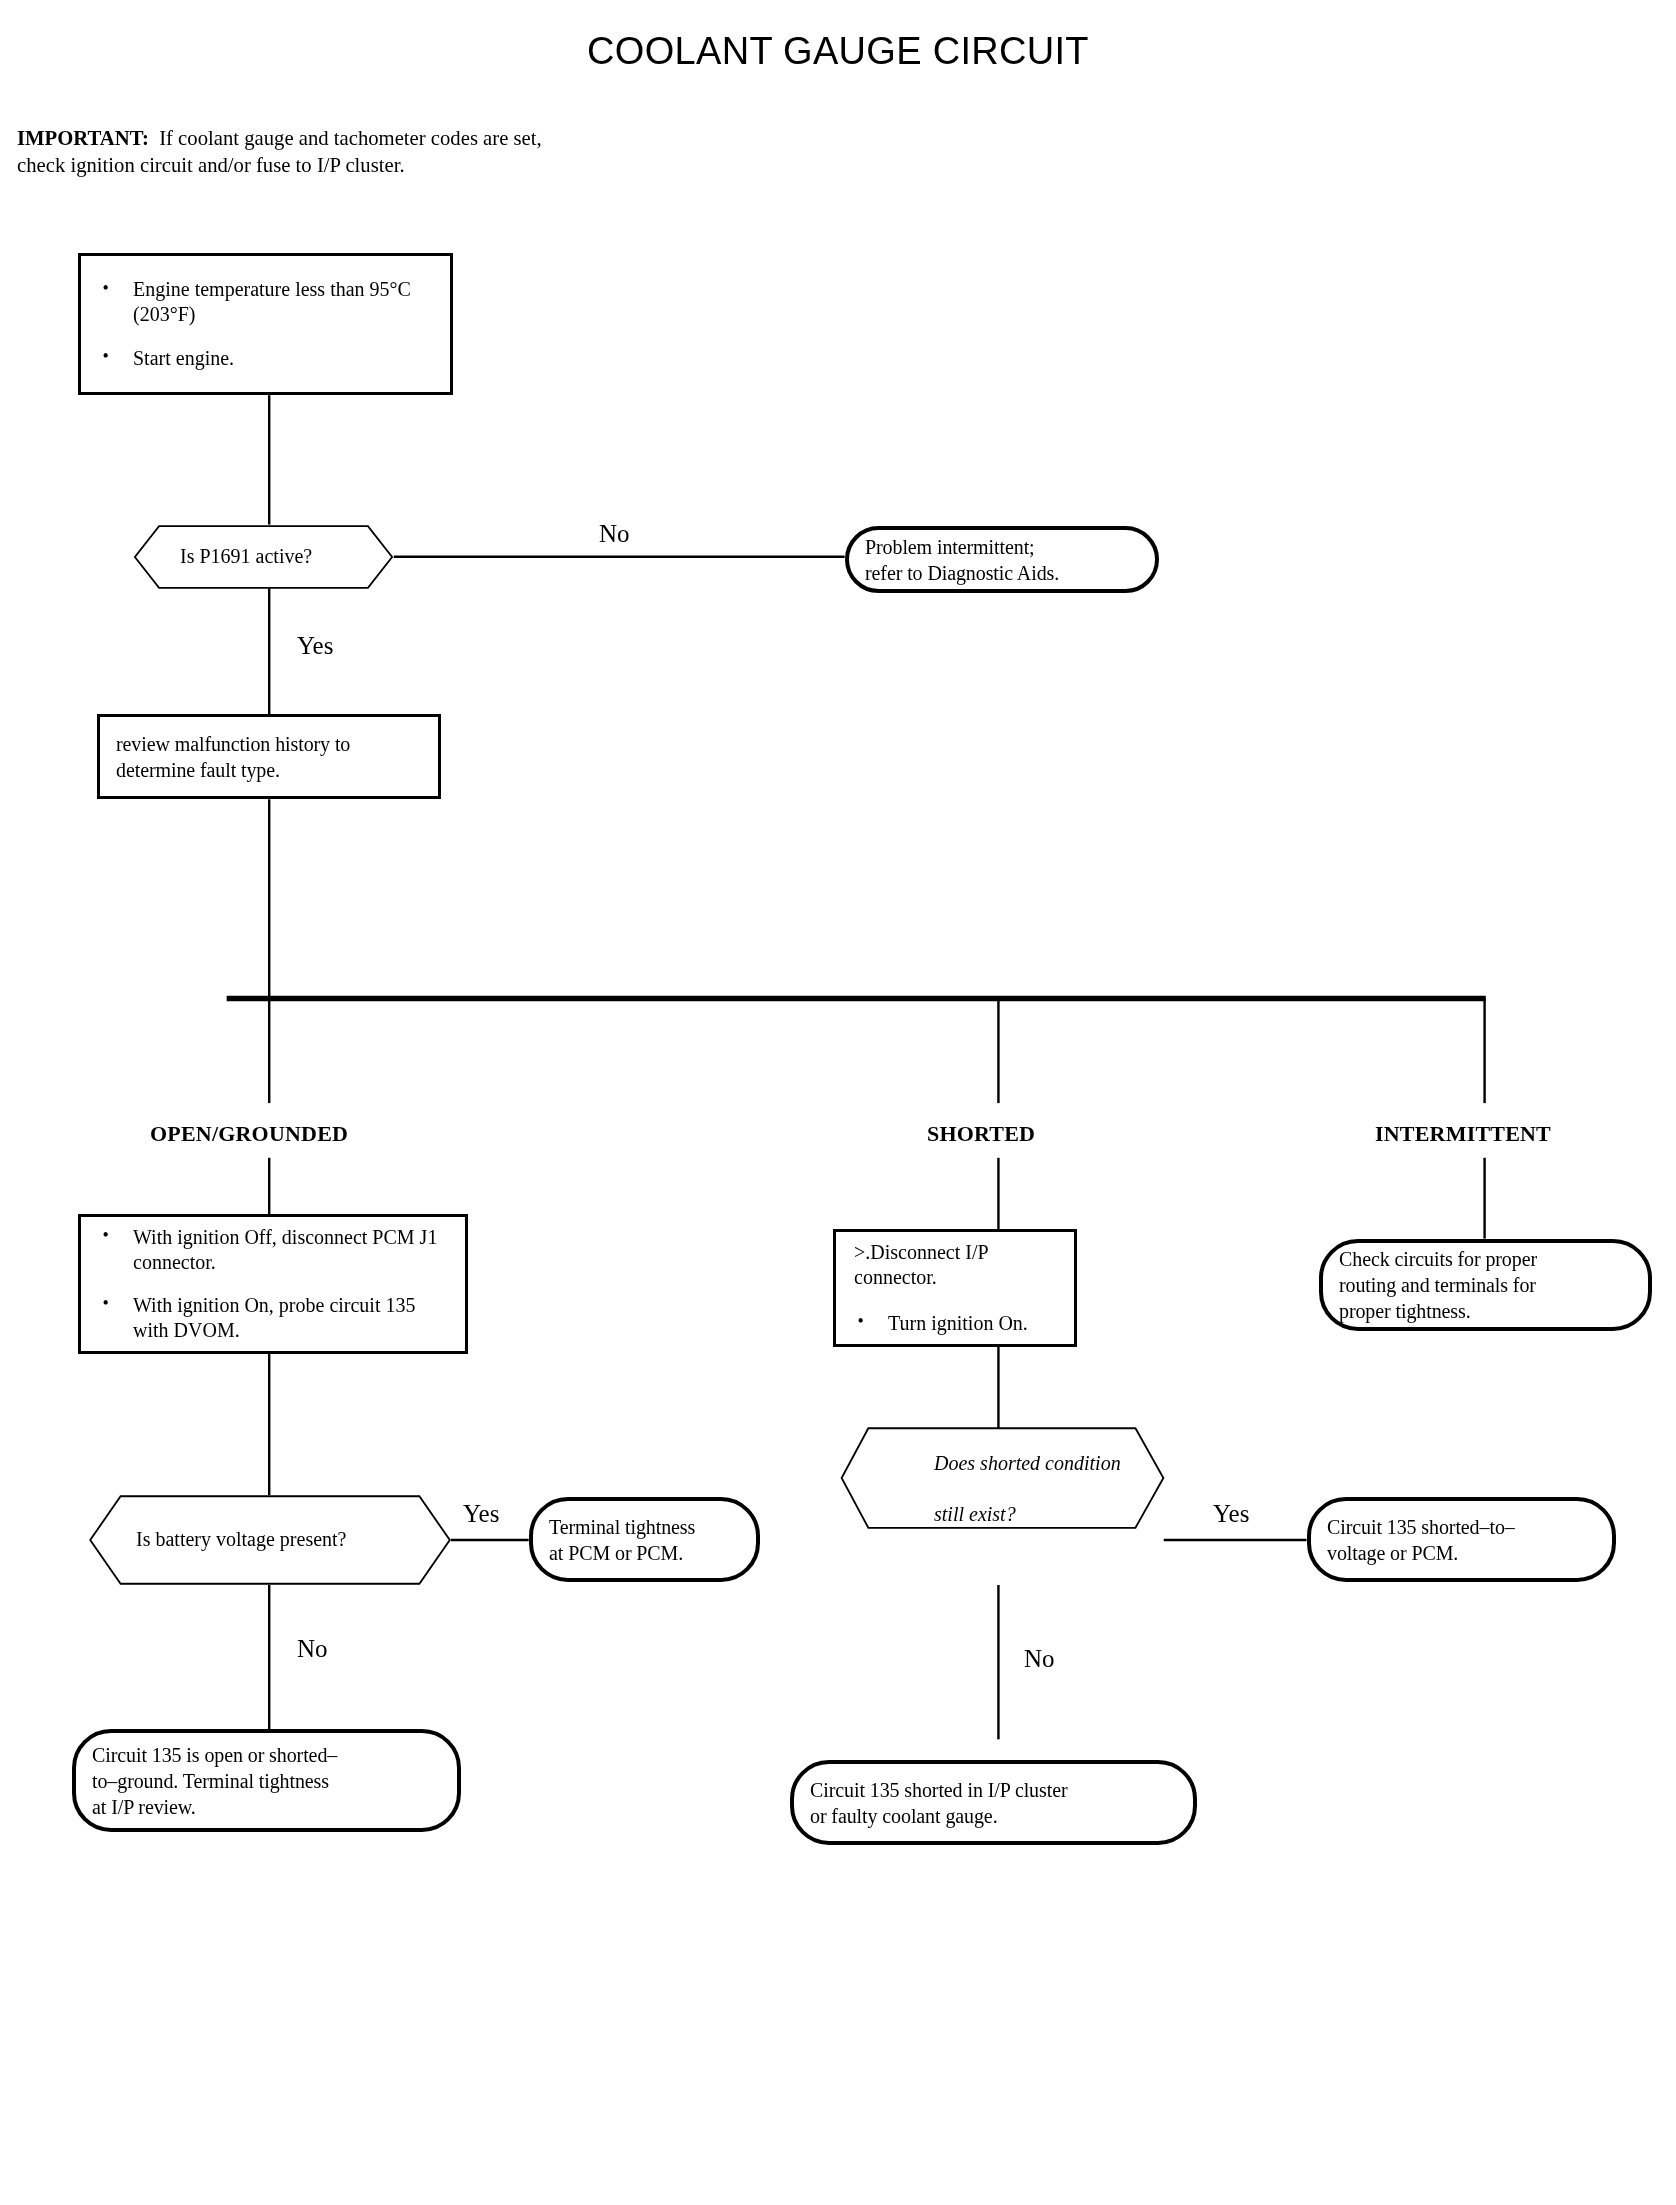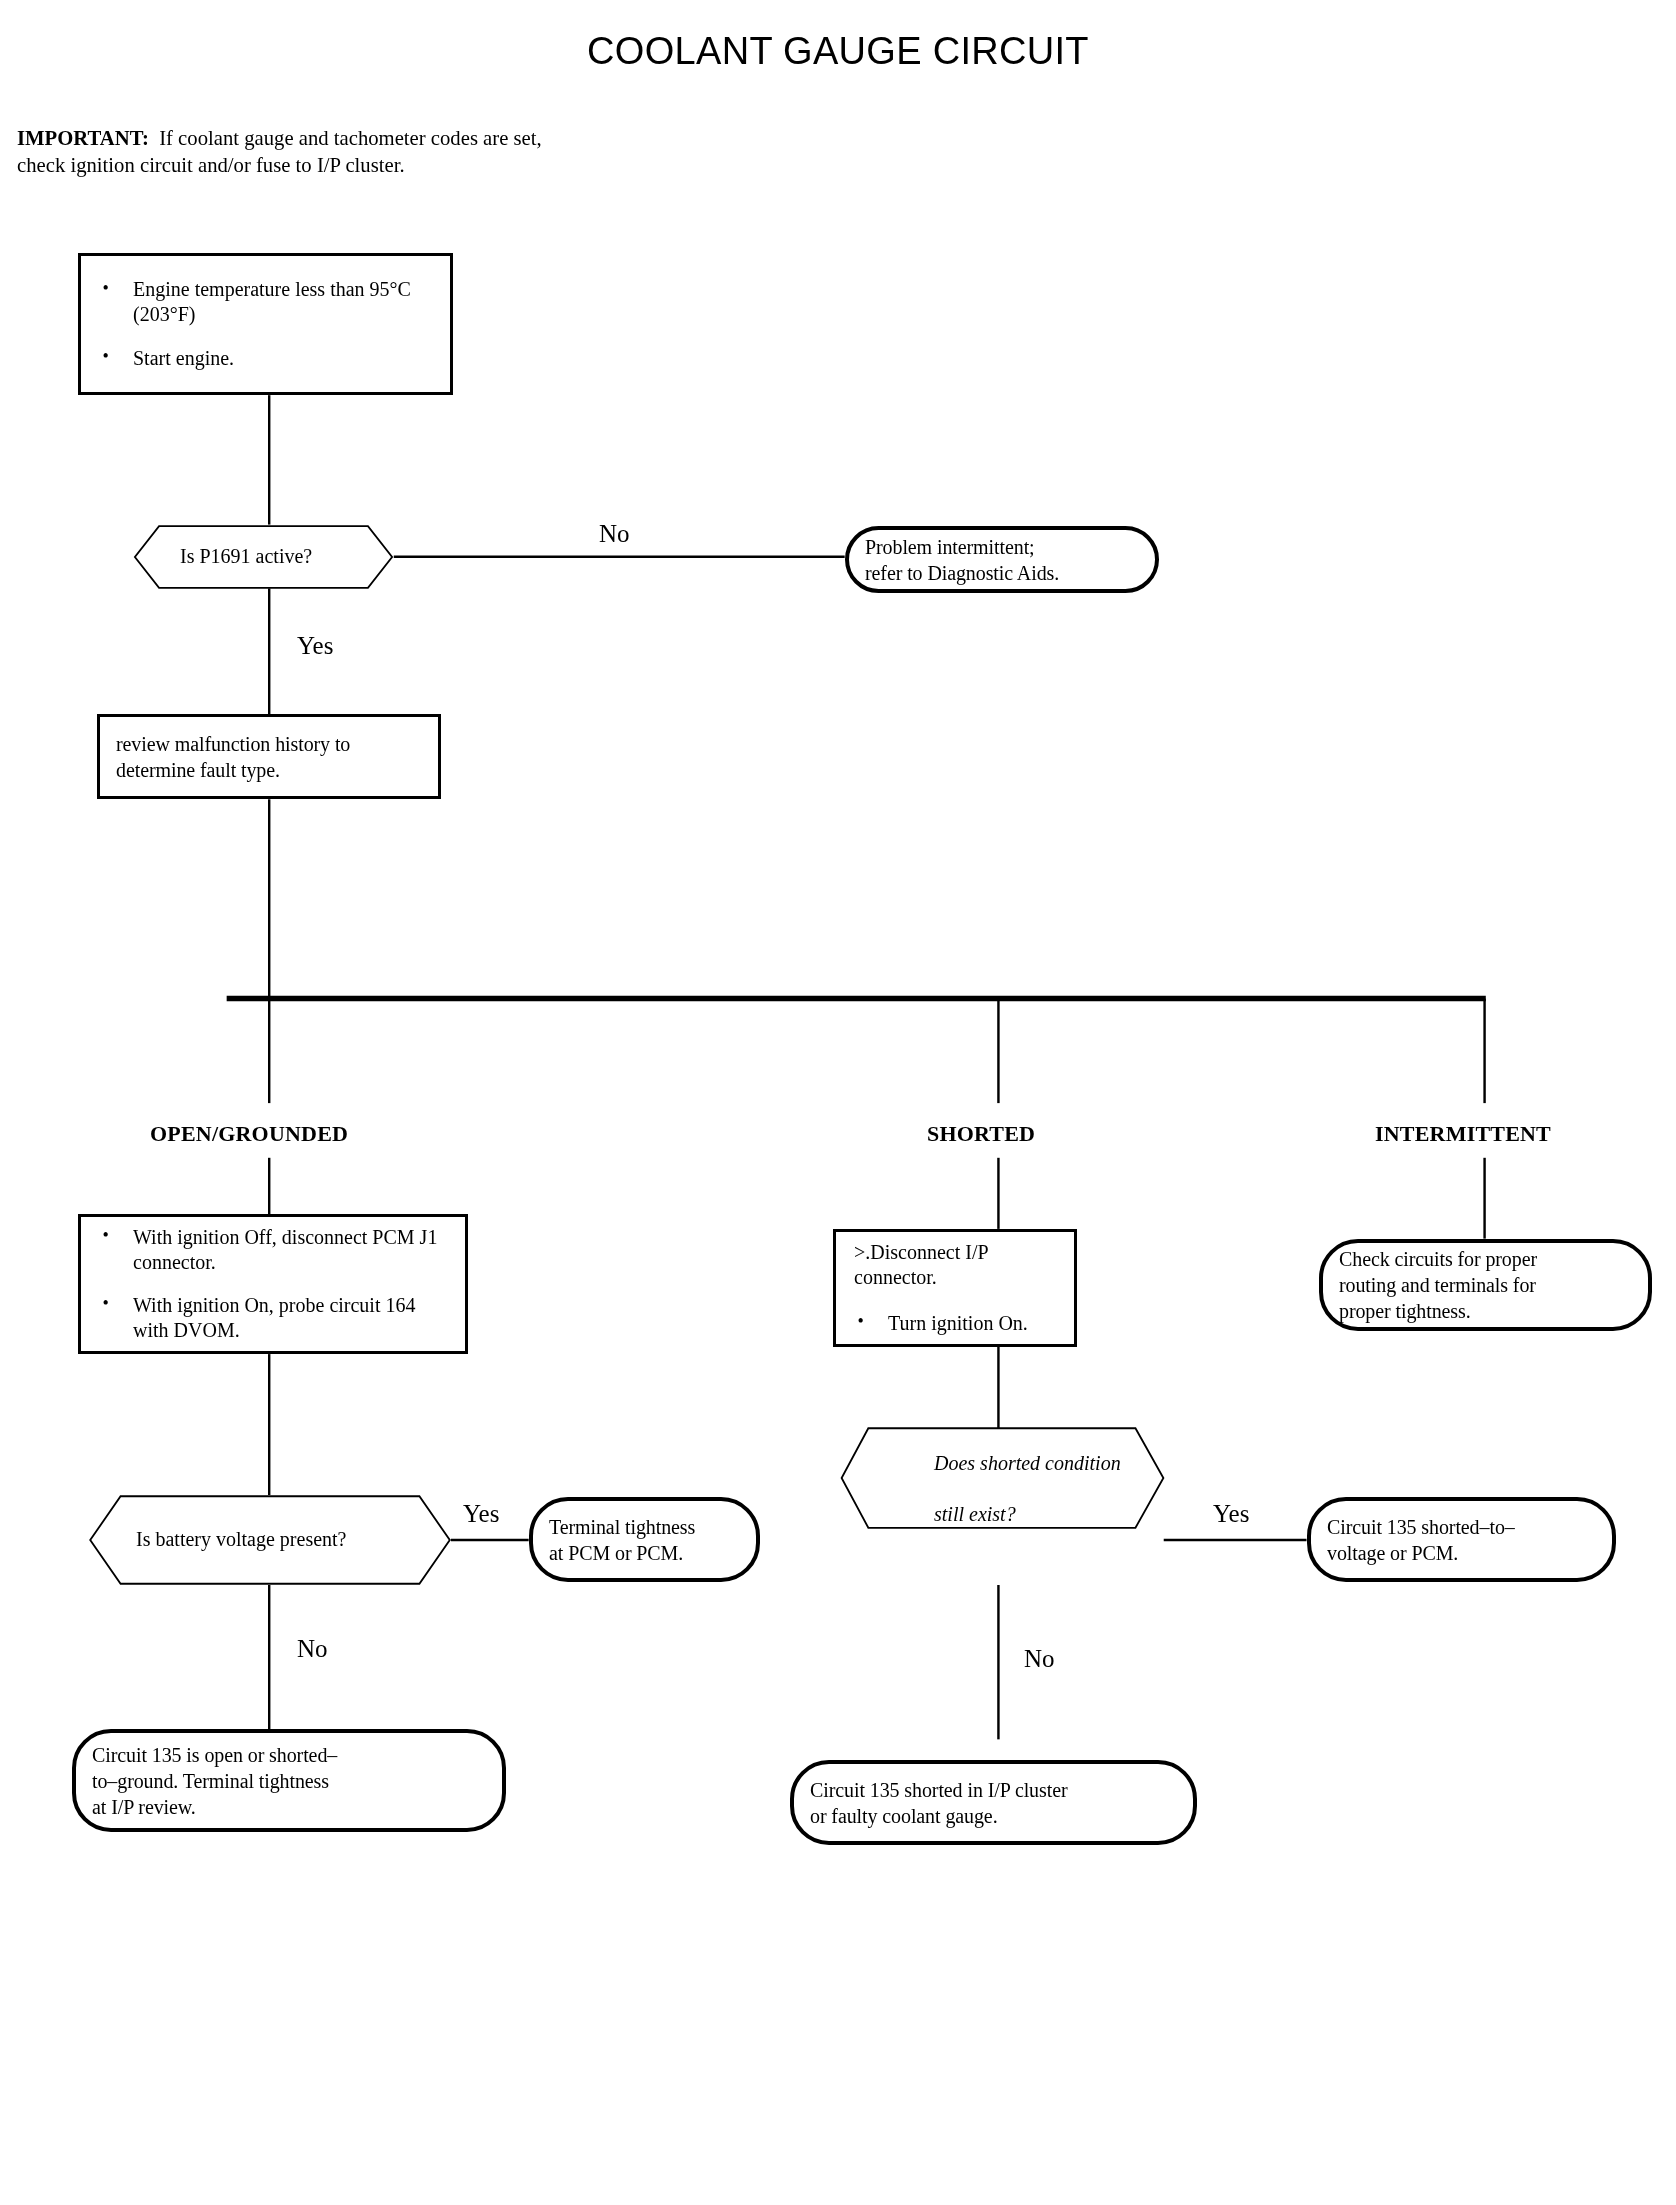--- a/index.html
+++ b/index.html
@@ -125,21 +125,21 @@
     </div>
   </div>
 
   <div class="branchlabel" style="left:150px;top:1121px;">OPEN/GROUNDED</div>
   <div class="branchlabel" style="left:927px;top:1121px;">SHORTED</div>
   <div class="branchlabel" style="left:1375px;top:1121px;">INTERMITTENT</div>
 
   <div class="node rect" style="left:78px;top:1214px;width:390px;height:140px;">
     <ul class="bullet-list">
       <li><span class="bl">•</span><span>With ignition Off, disconnect PCM J1 connector.</span></li>
-      <li><span class="bl">•</span><span>With ignition On, probe circuit 164 with DVOM.</span></li>
+      <li><span class="bl">•</span><span>With ignition On, probe circuit 135 with DVOM.</span></li>
     </ul>
   </div>
 
   <div class="node rect" style="left:833px;top:1229px;width:244px;height:118px;">
     <ul class="nobullet">
       <li><span>&gt;.Disconnect I/P connector.</span></li>
       <li class="b"><span class="bl">•</span><span>Turn ignition On.</span></li>
     </ul>
   </div>
 
@@ -185,21 +185,21 @@
   <div class="edgelabel" style="left:1213px;top:1500px;">Yes</div>
   <div class="edgelabel" style="left:1024px;top:1645px;">No</div>
 
   <div class="node stad" style="left:1307px;top:1497px;width:309px;height:85px;">
     <div class="txt pad">
       <div>Circuit 135 shorted–to–</div>
       <div>voltage or PCM.</div>
     </div>
   </div>
 
-  <div class="node stad" style="left:72px;top:1729px;width:434px;height:103px;">
+  <div class="node stad" style="left:72px;top:1729px;width:389px;height:103px;">
     <div class="txt pad">
       <div>Circuit 135 is open or shorted–</div>
       <div>to–ground. Terminal tightness</div>
       <div>at I/P review.</div>
     </div>
   </div>
 
   <div class="node stad" style="left:790px;top:1740px;width:407px;height:85px;margin-top:20px;">
     <div class="txt pad">
       <div>Circuit 135 shorted in I/P cluster</div>

